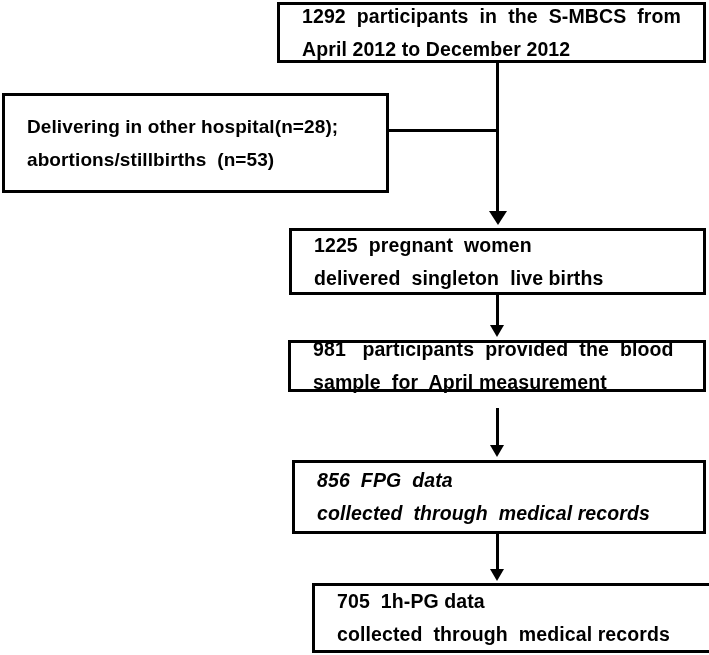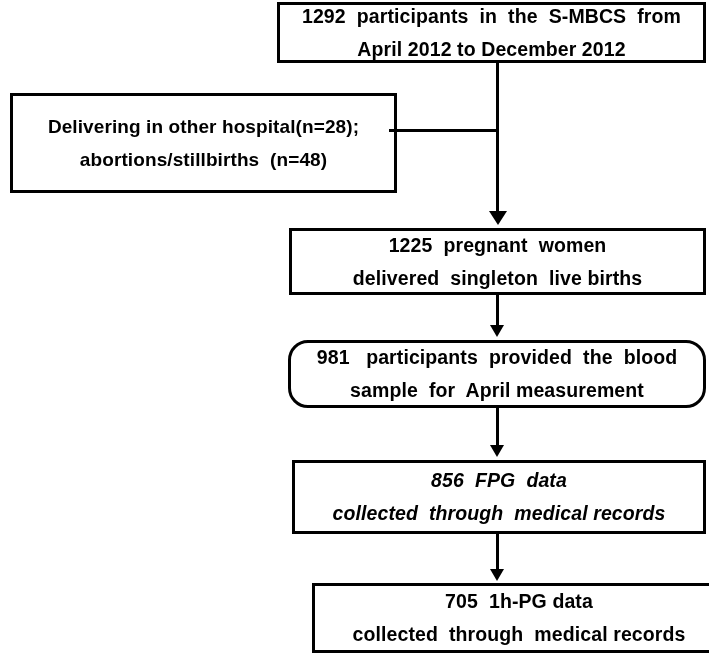--- a/index.html
+++ b/index.html
@@ -15,41 +15,41 @@
     overflow: hidden;
     font-family: "Liberation Sans", sans-serif;
   }
   .box {
     position: absolute;
     box-sizing: border-box;
     border: 3px solid #000000;
     background: #ffffff;
     display: flex;
     flex-direction: column;
-    align-items: center;
+    align-items: flex-start;
     justify-content: center;
     text-align: center;
     color: #000000;
     font-weight: bold;
     font-size: 19.5px;
     line-height: 1.28;
     letter-spacing: 0.1px;
-    padding: 0 10px;
+    padding: 0 22px;
     gap: 8px;
   }
   .box .line {
     display: block;
     white-space: pre;
   }
   
   #box-enrollment { left: 277px;  top: 2px;   width: 429px; height: 61px; }
-  #box-exclusions { left: 10px;    top: 93px;  width: 387px; height: 100px;
+  #box-exclusions { left: 2px;    top: 93px;  width: 387px; height: 100px;
                     font-size: 19px; line-height: 1.32; }
   #box-singleton  { left: 289px;  top: 228px; width: 417px; height: 67px; }
-  #box-bloodsample{ left: 288px;  top: 340px; width: 418px; height: 68px; border-radius: 20px; }
+  #box-bloodsample{ left: 288px;  top: 340px; width: 418px; height: 52px; }
   #box-fpg        { left: 292px;  top: 460px; width: 414px; height: 74px; font-style: italic; }
   #box-1hpg       { left: 292px;  top: 583px; width: 414px; height: 70px; margin-left: 20px; }
 
   
   .vline {
     position: absolute;
     width: 3px;
     background: #000000;
   }
   .hline {
@@ -94,21 +94,21 @@
 
 <div id="canvas">
 
   <div class="box" id="box-enrollment">
     <span class="line">1292  participants  in  the  S-MBCS  from</span>
     <span class="line">April 2012 to December 2012</span>
   </div>
 
   <div class="box" id="box-exclusions">
     <span class="line">Delivering in other hospital(n=28);</span>
-    <span class="line">abortions/stillbirths  (n=48)</span>
+    <span class="line">abortions/stillbirths  (n=53)</span>
   </div>
 
   <div class="box" id="box-singleton">
     <span class="line">1225  pregnant  women</span>
     <span class="line">delivered  singleton  live births</span>
   </div>
 
   <div class="box" id="box-bloodsample">
     <span class="line">981   participants  provided  the  blood</span>
     <span class="line">sample  for  April measurement</span>

